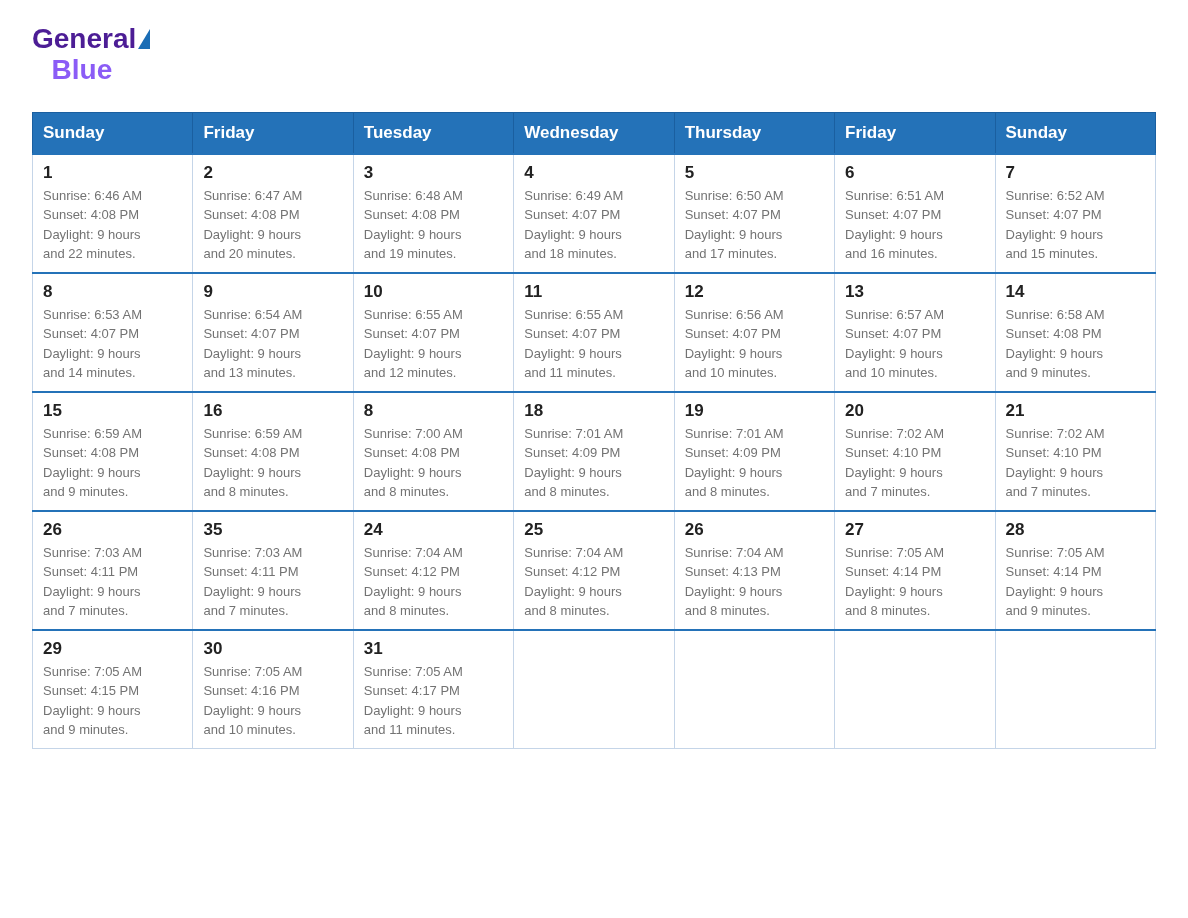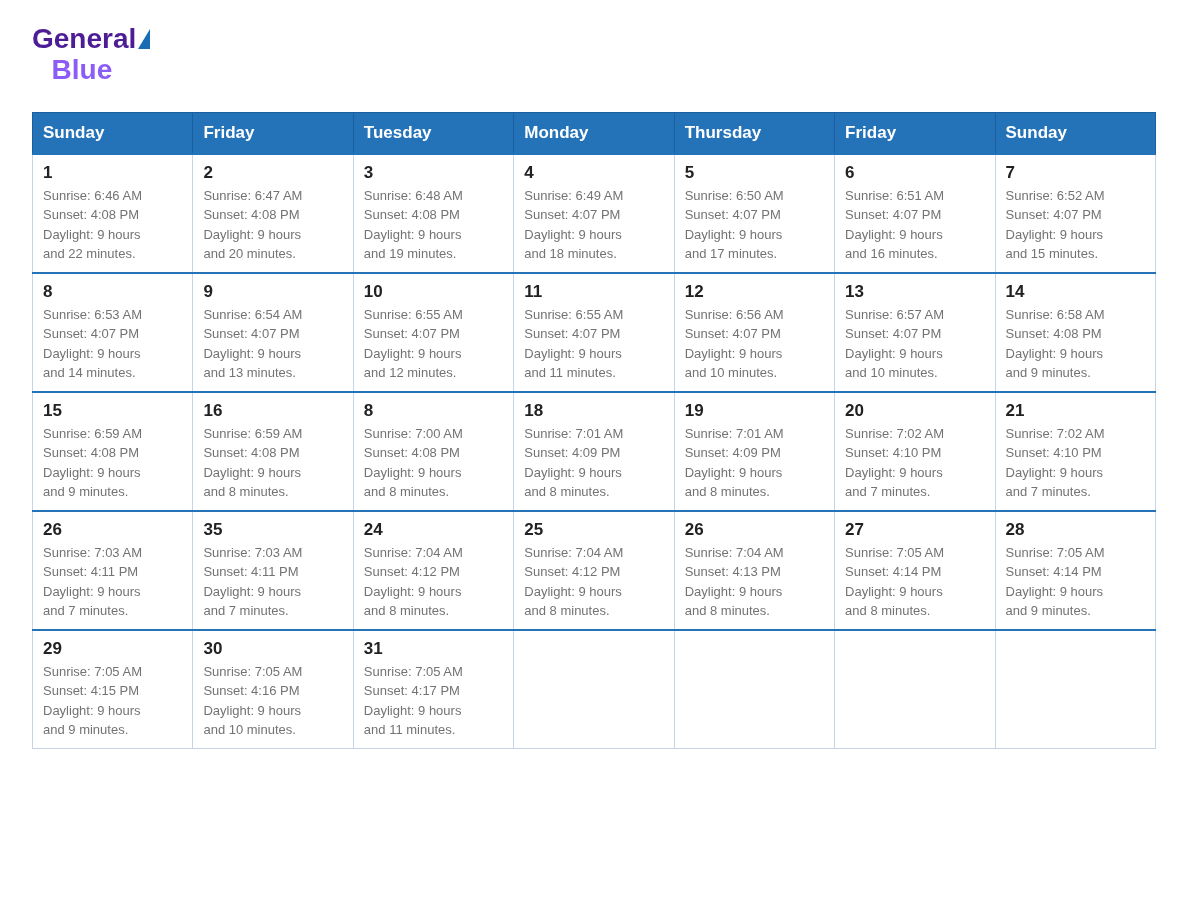--- a/index.html
+++ b/index.html
@@ -122,21 +122,21 @@
     <div class="calendar-subtitle"></div>
   </div>
 </div>
 
 <table class="calendar">
   <thead>
     <tr>
     <th>Sunday</th>
         <th>Friday</th>
         <th>Tuesday</th>
-        <th>Monday</th>
+        <th>Wednesday</th>
         <th>Thursday</th>
         <th>Friday</th>
         <th>Sunday</th>
       </tr>
   </thead>
   <tbody id="calendar-body">
   <tr>
         <td><span class="day-num">1</span>
         <span class="day-info">Sunrise: 6:46 AM<br>Sunset: 4:08 PM<br>Daylight: 9 hours<br>and 22 minutes.</span></td>
         <td><span class="day-num">2</span>

